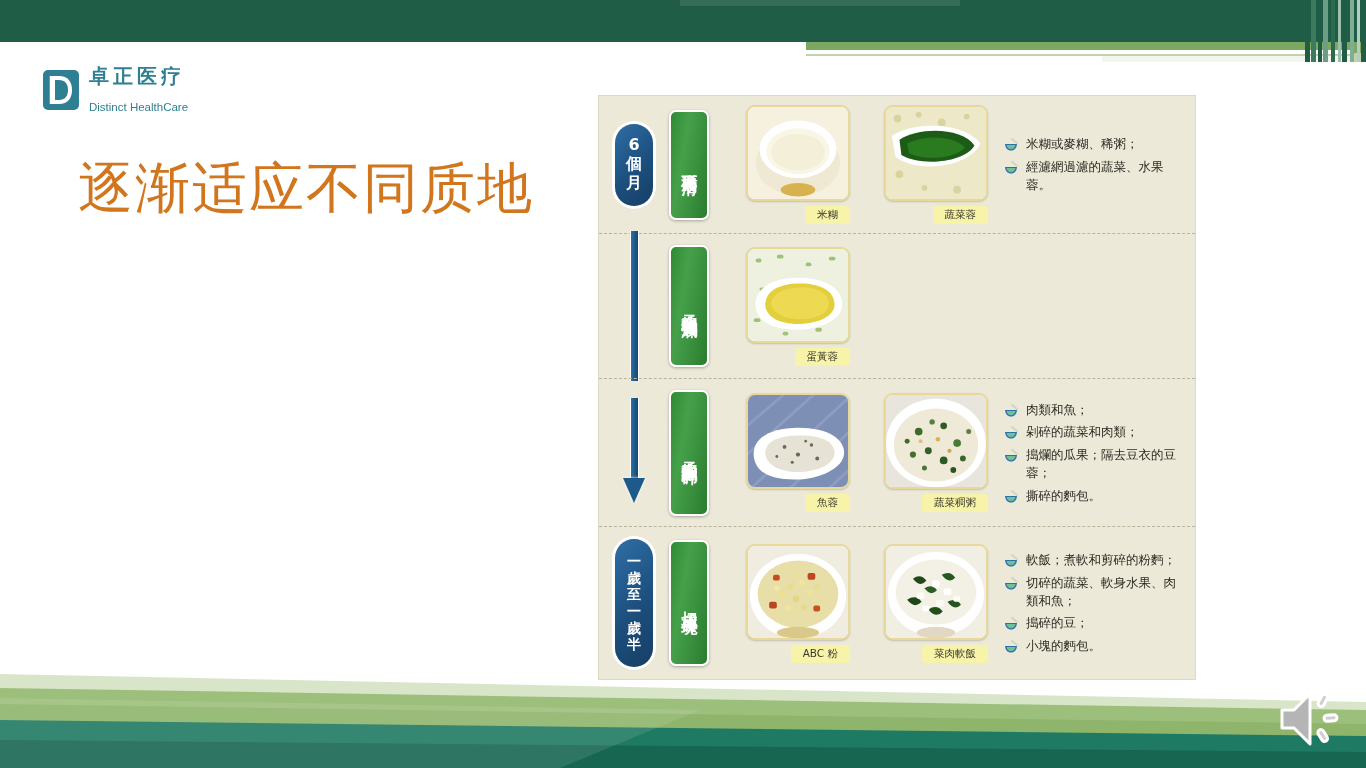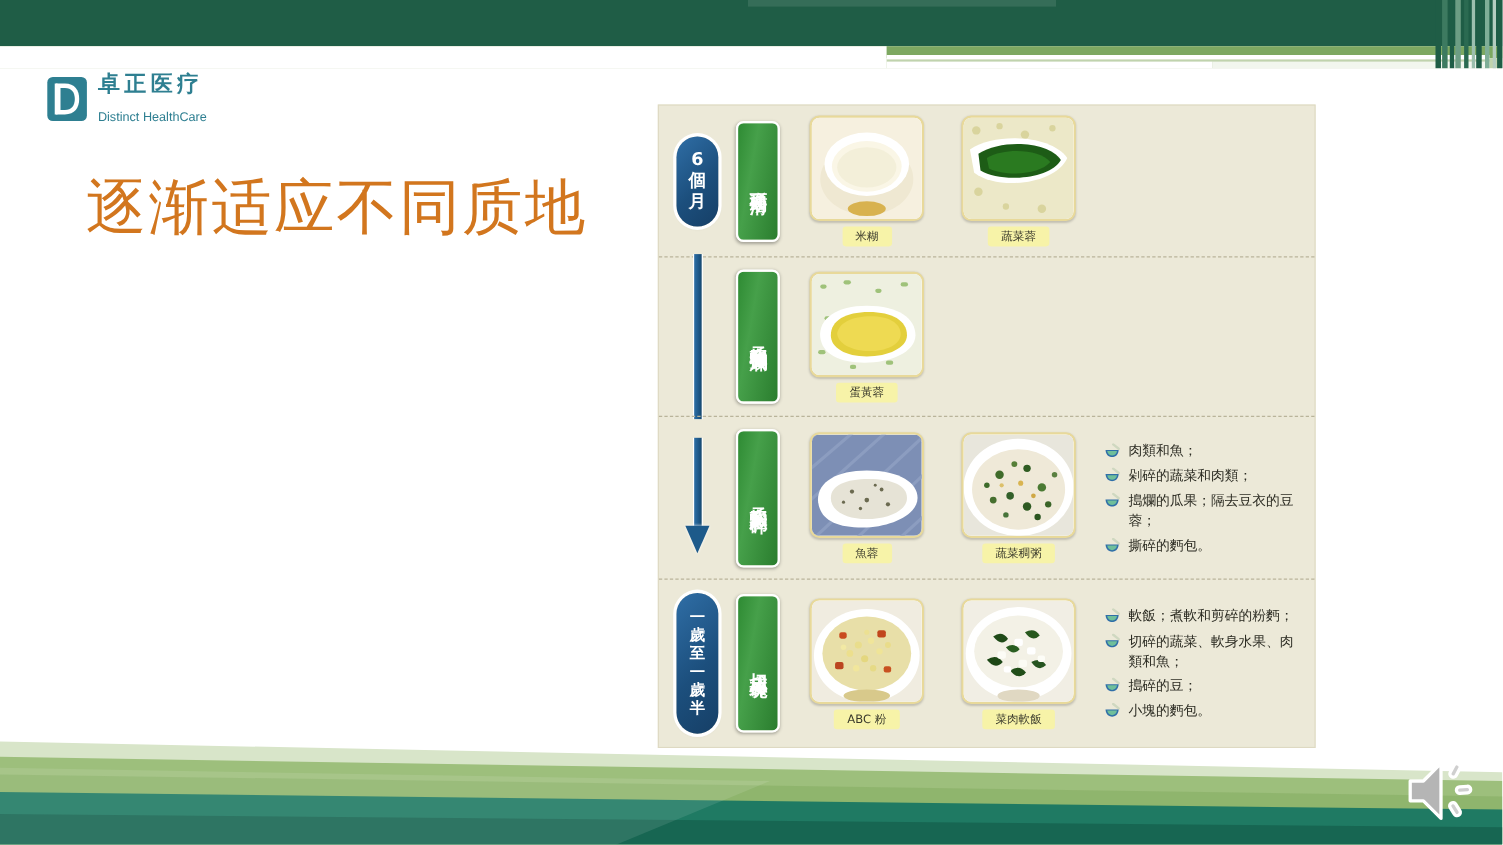--- a/index.html
+++ b/index.html
@@ -140,21 +140,21 @@
     letter-spacing:2px; padding:7px 0;
     font-family:"DejaVu Sans","Liberation Sans",sans-serif;
   }
   .tex-h1{ height:110px; }
   .tex-h2{ height:122px; }
   .tex-h3{ height:126px; }
   .tex-h4{ height:126px; }
 
   
   .photos{ display:flex; gap:14px; margin-left:17px; }
-  .photo-cell{ width:124px; display:flex; flex-direction:column; align-items:center; }
+  .photo-cell{ width:124px; display:flex; flex-direction:column; align-items:flex-end; }
   .photo{
     width:104px; height:96px; border-radius:9px;
     border:2px solid #e8d99a; background:#fff;
     box-shadow:0 1px 2px rgba(0,0,0,0.18);
     overflow:hidden; position:relative;
   }
   .photo .inner{ position:absolute; inset:0; }
   .caption{
     margin-top:5px; background:#f7f3a8; border-radius:3px;
     font-size:10.5px; color:#3a3a2c; padding:2px 12px; white-space:nowrap;
@@ -272,20 +272,42 @@
               <circle cx="14" cy="70" r="4"></circle>
                 <circle cx="40" cy="84" r="3"></circle>
                 <circle cx="74" cy="86" r="4"></circle>
             </g>
             <path d="M6 30 C30 14 82 16 98 38 C88 62 34 70 10 52 Z" fill="#ffffff"></path>
             <path d="M14 34 C36 20 80 22 92 40 C82 58 36 62 16 50 Z" fill="#1d5c16"></path>
             <path d="M22 38 C40 28 72 30 82 42 C72 54 40 56 24 48 Z" fill="#2a7a20"></path>
           </svg>
         </div>
         <div class="caption">蔬菜蓉</div>
+      </div>
+    </div>
+    <div class="bullets">
+      <div class="bullet">
+        <span class="bowl-icon">
+          <svg viewBox="0 0 15 13">
+              <path d="M8 1 L13 5" stroke="#cfd8c0" stroke-width="2.2" stroke-linecap="round"></path>
+              <path d="M1 6 L13 6 C12.5 11 9.5 12.5 7 12.5 C4.5 12.5 1.5 11 1 6 Z" fill="#2f6fa8"></path>
+              <path d="M2.5 7 L11.5 7 C11 10 9 11.2 7 11.2 C5 11.2 3 10 2.5 7 Z" fill="#6fbf9a"></path>
+            </svg>
+        </span>
+        <span class="bullet-text">米糊或麥糊、稀粥；</span>
+      </div>
+      <div class="bullet">
+        <span class="bowl-icon">
+          <svg viewBox="0 0 15 13">
+              <path d="M8 1 L13 5" stroke="#cfd8c0" stroke-width="2.2" stroke-linecap="round"></path>
+              <path d="M1 6 L13 6 C12.5 11 9.5 12.5 7 12.5 C4.5 12.5 1.5 11 1 6 Z" fill="#2f6fa8"></path>
+              <path d="M2.5 7 L11.5 7 C11 10 9 11.2 7 11.2 C5 11.2 3 10 2.5 7 Z" fill="#6fbf9a"></path>
+            </svg>
+        </span>
+        <span class="bullet-text">經濾網過濾的蔬菜、水果蓉。</span>
       </div>
     </div>
   </div>
 
   <div class="chart-row row-h2">
     <div class="rail">
       <div class="down-arrow" style="height:150px;">
         <div class="shaft" style="height:150px;"></div>
       </div>
     </div>

